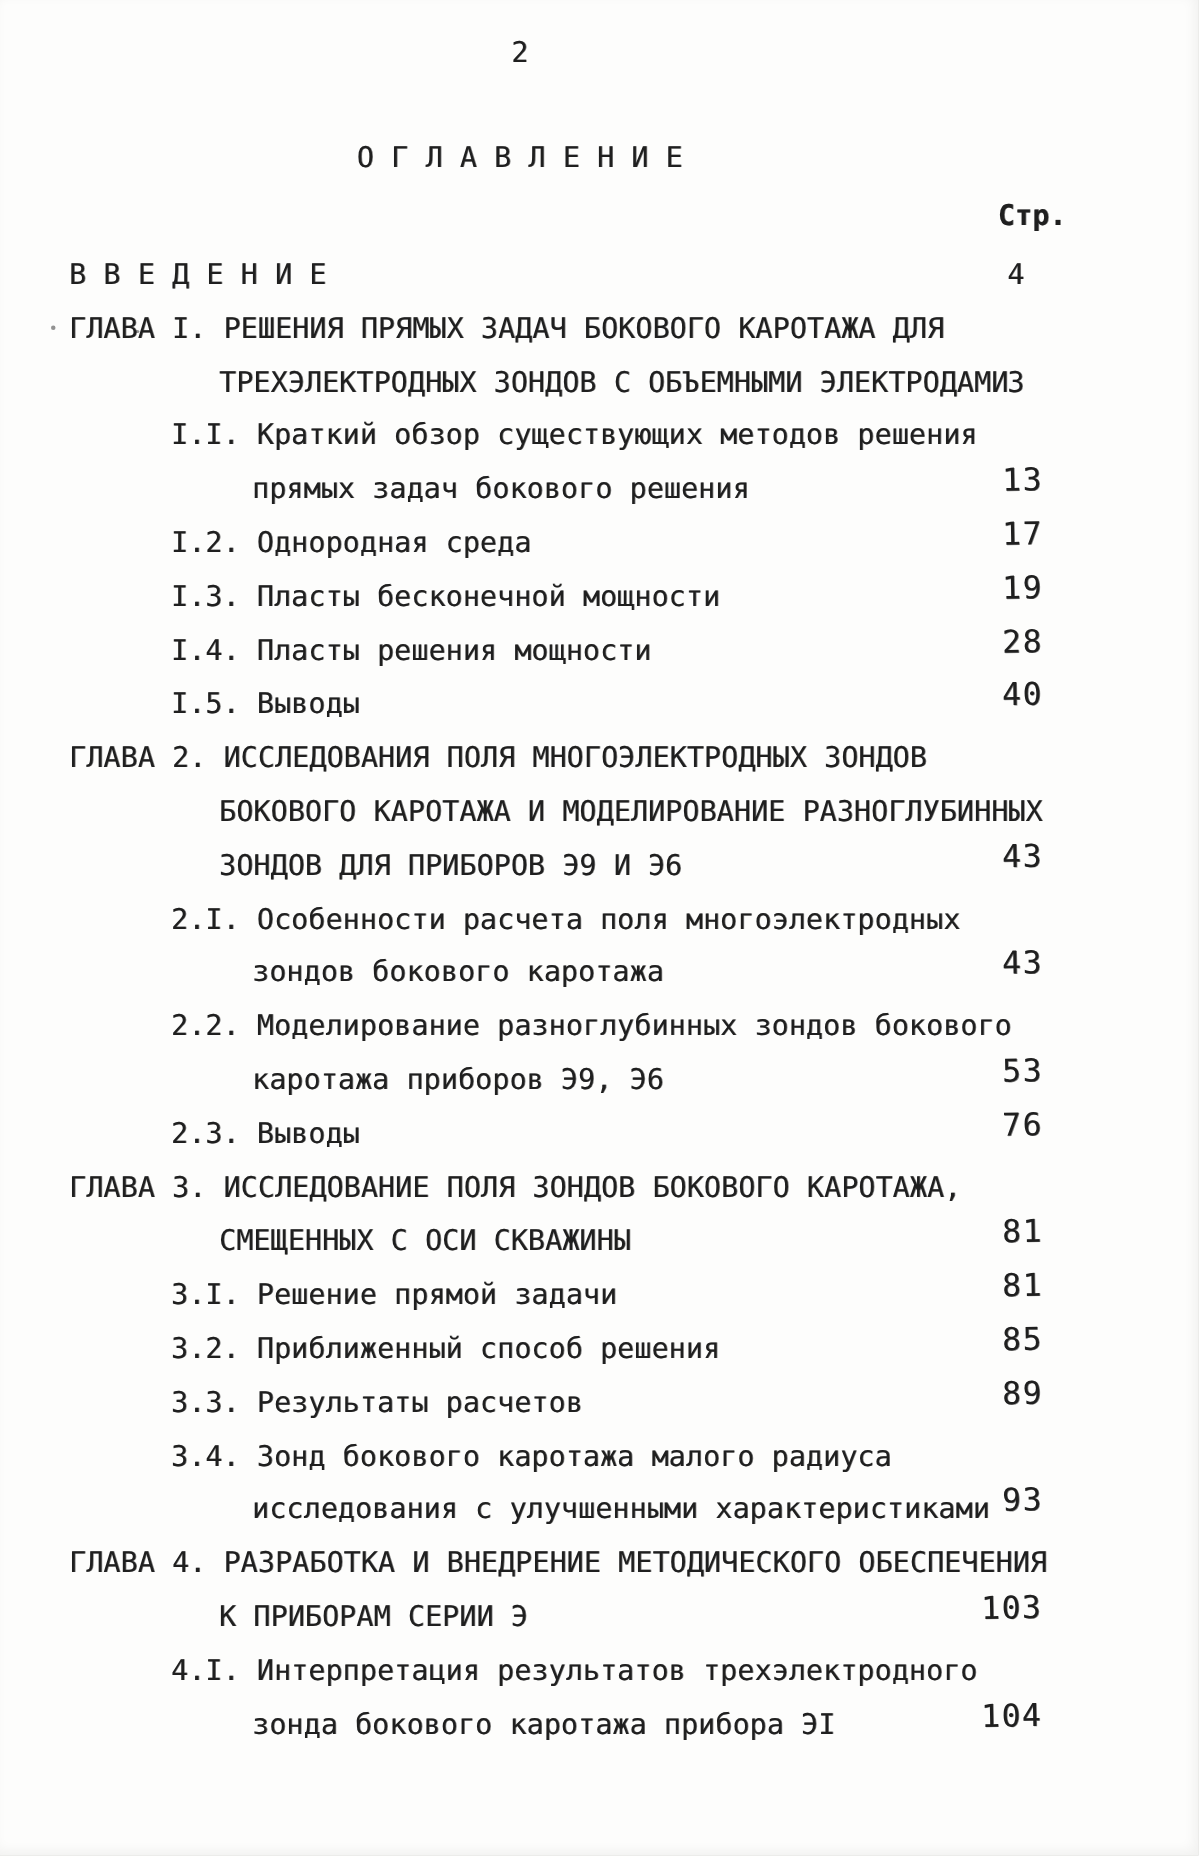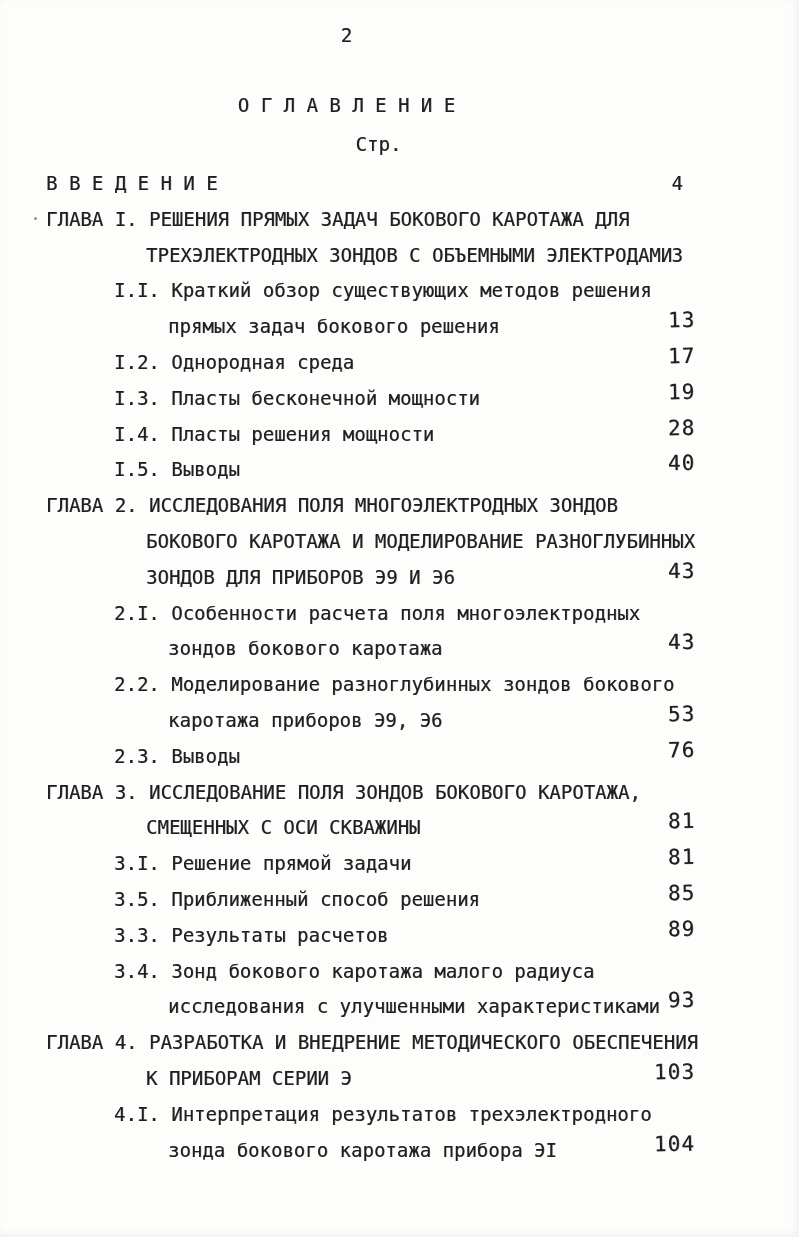--- a/index.html
+++ b/index.html
@@ -33,21 +33,22 @@
   .title-row {
     margin-top: 40px;
     height: 30px;
     line-height: 30px;
     white-space: pre;
   }
   .col-header-row {
     margin-top: 10px;
     height: 28px;
     line-height: 28px;
-    text-align: center;
+    text-align: right;
+    font-weight: bold;
   }
   .toc {
     margin-top: 8px;
   }
   .row {
     display: flex;
     height: 35.8px;
     line-height: 35.8px;
     white-space: pre;
   }
@@ -236,21 +237,21 @@
     </span>
   </div>
       <div class="row indent-item">
     <span class="text">3.I. Решение прямой задачи</span>
     <span class="leader has-dots">
       
       <span class="pagenum raised">81</span>
     </span>
   </div>
       <div class="row indent-item">
-    <span class="text">3.5. Приближенный способ решения</span>
+    <span class="text">3.2. Приближенный способ решения</span>
     <span class="leader has-dots">
       
       <span class="pagenum raised">85</span>
     </span>
   </div>
       <div class="row indent-item">
     <span class="text">3.3. Результаты расчетов</span>
     <span class="leader has-dots">
       
       <span class="pagenum raised">89</span>

